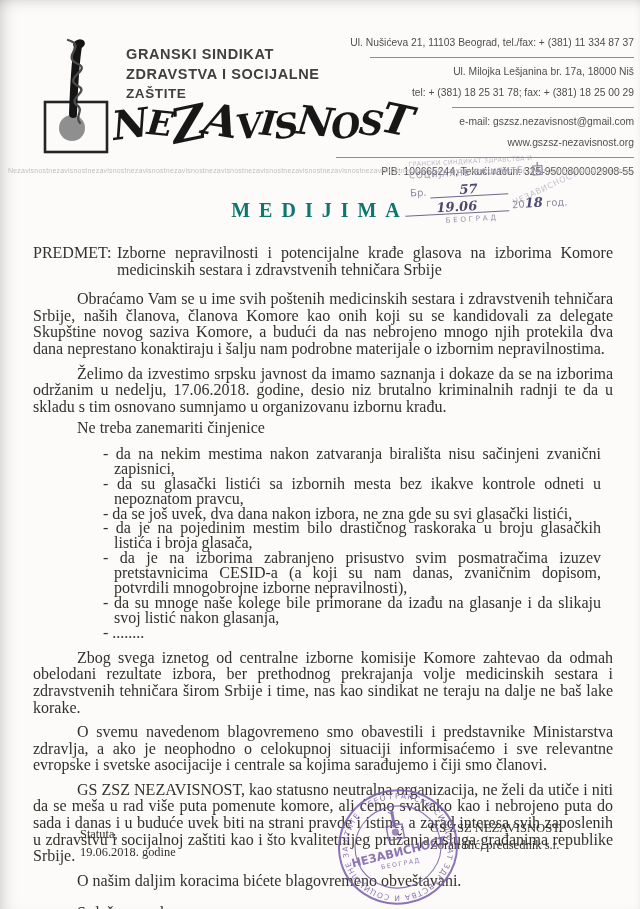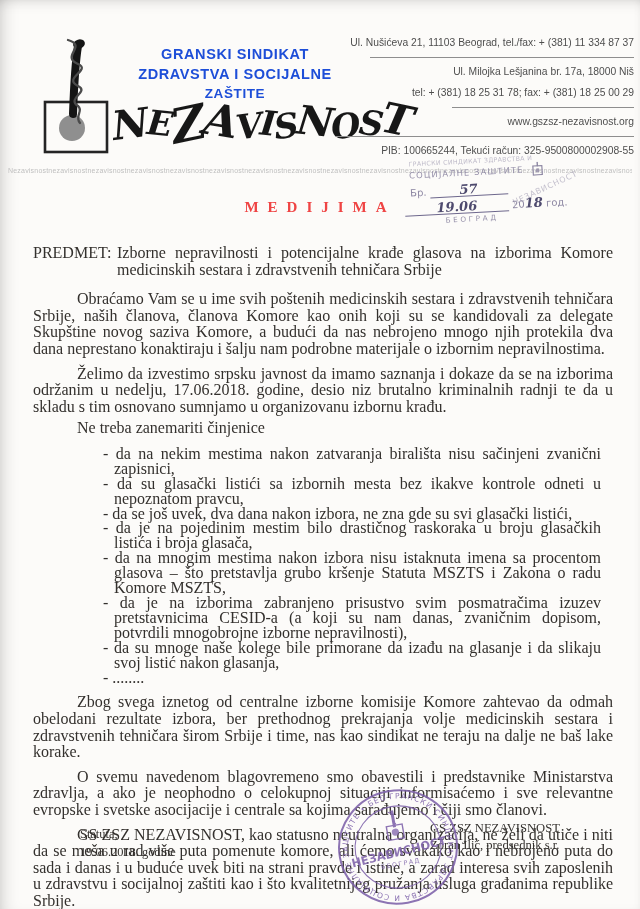--- a/index.html
+++ b/index.html
@@ -7,22 +7,22 @@
     position:relative; width:640px; height:909px; margin:0 auto;
     background:#fcfbf9; overflow:hidden;
     font-family:"Liberation Serif", serif; color:#33302d;
     box-shadow: inset 14px 0 20px -16px rgba(0,0,0,.28),
                 inset 0 12px 16px -14px rgba(0,0,0,.22),
                 inset -6px 0 12px -10px rgba(0,0,0,.12);
   }
   
   .logo{position:absolute; left:34px; top:36px;}
   .org-name{
-    position:absolute; left:126px; top:44px; width:218px; text-align:center;
-    font-family:"Liberation Sans", sans-serif; color:#1d4ed8;
+    position:absolute; left:126px; top:44px; width:218px; text-align:left;
+    font-family:"Liberation Sans", sans-serif; color:#404040;
     font-size:14.5px; line-height:20px; letter-spacing:.6px; font-weight:600;
   }
   .org-name .l3{font-size:13.5px;}
   .brand{
     position:absolute; left:112px; top:94px; width:260px; white-space:nowrap;
     color:#171717; letter-spacing:-2px;
   }
   .bl{display:inline-block; font-family:"DejaVu Serif", serif; font-style:italic;
       font-weight:bold; font-size:34px; line-height:1.1;}
   .bl:nth-child(odd){transform:rotate(-7deg) translateY(1px);}
@@ -60,21 +60,21 @@
   .rs-u1{width:78px;}
   .rs-u2{width:104px; margin-left:-6px;}
   .rs-hand{font-family:"DejaVu Serif", serif; font-style:italic; font-weight:bold;
            color:#4e4a6e; font-size:13px; line-height:1;}
   .rs-city{font-size:7.3px; letter-spacing:2.6px; margin:1px 0 0 34px; opacity:.9;}
   .rs-diag{position:absolute; right:2px; top:30px; transform:rotate(-22deg);
            font-size:8px; letter-spacing:.8px; opacity:.5; white-space:nowrap;}
   
   .title{
     position:absolute; left:0; right:0; top:199px; text-align:center;
-    font-size:15px; font-weight:bold; letter-spacing:9px; color:#ef4444;
+    font-size:20px; font-weight:bold; letter-spacing:9px; color:#0f766e;
   }
   .body-text{position:absolute; left:33px; top:245px; width:580px;
              font-size:16px; line-height:16.6px; text-align:justify;}
   .subject{display:flex; margin-bottom:13px;}
   .subject-label{width:84px; flex:none;}
   .subject-text{flex:1;}
   .para{margin:8px 0 5px 0; text-indent:44px;}
   .facts-intro{margin:0 0 10px 0; text-indent:44px; text-align:left;}
   .facts-list{margin:0 12px 9px 0;}
   .f-item{margin-left:70px; padding-left:11px; text-indent:-11px; line-height:14.9px;}
@@ -104,20 +104,21 @@
   </div>
 
   <div class="brand"><span class="bl">N</span><span class="bl">E</span><span class="bl">Z</span><span class="bl">A</span><span class="bl">V</span><span class="bl">I</span><span class="bl">S</span><span class="bl">N</span><span class="bl">O</span><span class="bl">S</span><span class="bl">T</span></div>
 
   <div class="contact">
     <div class="c-line">Ul. Nušićeva 21, 11103  Beograd, tel./fax: + (381) 11 334 87 37</div>
     <div class="rule rule-1"></div>
     <div class="c-line">Ul. Milojka Lešjanina br. 17a, 18000 Niš</div>
     <div class="c-line">tel: + (381) 18 25 31 78; fax: + (381) 18 25 00 29</div>
     <div class="rule rule-2"></div>
+    <div class="c-line">e-mail: gszsz.nezavisnost@gmail.com</div>
     <div class="c-line">www.gszsz-nezavisnost.org</div>
     <div class="rule rule-3"></div>
     <div class="c-line">PIB: 100665244,  Tekući račun: 325-9500800002908-55</div>
   </div>
 
   <div class="watermark">Nezavisnostnezavisnostnezavisnostnezavisnostnezavisnostnezavisnostnezavisnostnezavisnostnezavisnostnezavisnostnezavisnostnezavisnostnezavisnostnezavisnostnezavisnostnezavisnost</div>
 
   <div class="recv-stamp">
     <div class="rs-line1">ГРАНСКИ СИНДИКАТ ЗДРАВСТВА И</div>
     <div class="rs-line2-row">
@@ -149,21 +150,20 @@
       <div class="subject-text">Izborne nepravilnosti i potencijalne krađe glasova na izborima Komore medicinskih sestara i zdravstvenih tehničara Srbije</div>
     </div>
     <p class="para">Obraćamo Vam se u ime svih poštenih medicinskih sestara i zdravstvenih tehničara Srbije, naših članova, članova Komore kao onih koji su se kandidovali za delegate Skupštine novog saziva Komore, a budući da nas nebrojeno mnogo njih protekila dva dana neprestano konaktiraju i šalju nam podrobne materijale o izbornim nepravilnostima.</p>
     <p class="para">Želimo da izvestimo srpsku javnost da imamo saznanja i dokaze da se na izborima održanim u nedelju, 17.06.2018. godine, desio niz brutalno kriminalnih radnji te da u skladu s tim osnovano sumnjamo u organizovanu izbornu krađu.</p>
     <p class="facts-intro">Ne treba zanemariti činjenice</p>
     <div class="facts-list">
       <div class="f-item">- da na nekim mestima nakon zatvaranja birališta nisu sačinjeni zvanični zapisnici,</div>
       <div class="f-item">- da su glasački listići sa izbornih mesta bez ikakve kontrole odneti u nepoznatom pravcu,</div>
       <div class="f-item">- da se još uvek, dva dana nakon izbora, ne zna gde su svi glasački listići,</div>
       <div class="f-item">- da je na pojedinim mestim bilo drastičnog raskoraka u broju glasačkih listića i broja glasača,</div>
-      <div class="f-item">- da na mnogim mestima nakon izbora nisu istaknuta imena sa procentom glasova – što pretstavlja grubo kršenje Statuta MSZTS i Zakona o radu Komore MSZTS,</div>
       <div class="f-item">- da je na izborima zabranjeno prisustvo svim posmatračima izuzev pretstavnicima CESID-a (a koji su nam danas, zvaničnim dopisom, potvrdili mnogobrojne izborne nepravilnosti),</div>
       <div class="f-item">- da su mnoge naše kolege bile primorane da izađu na glasanje i da slikaju svoj listić nakon glasanja,</div>
       <div class="f-item">- ........</div>
     </div>
     <p class="para">Zbog svega iznetog od centralne izborne komisije Komore zahtevao da odmah obelodani rezultate izbora, ber prethodnog prekrajanja volje medicinskih sestara i zdravstvenih tehničara širom Srbije i time, nas kao sindikat ne teraju na dalje ne baš lake korake.</p>
     <p class="para">O svemu navedenom blagovremeno smo obavestili i predstavnike Ministarstva zdravlja, a ako je neophodno o celokupnoj situaciji informisaćemo i sve relevantne evropske i svetske asocijacije i centrale sa kojima sarađujemo i čiji smo članovi.</p>
     <p class="para">GS ZSZ NEZAVISNOST, kao statusno neutralna organizacija, ne želi da utiče i niti da se meša u rad više puta pomenute komore, ali ćemo svakako kao i nebrojeno puta do sada i danas i u buduće uvek biti na strani pravde i istine, a zarad interesa svih zaposlenih u zdravstvu i socijalnoj zaštiti kao i što kvalitetnijeg pružanja usluga građanima republike Srbije.</p>
     <p class="para" style="text-align:left;">O našim daljim koracima bićete blagovremeno obveštavani.</p>
     <p class="signoff">Srdačan pozdrav,</p>
   </div>

